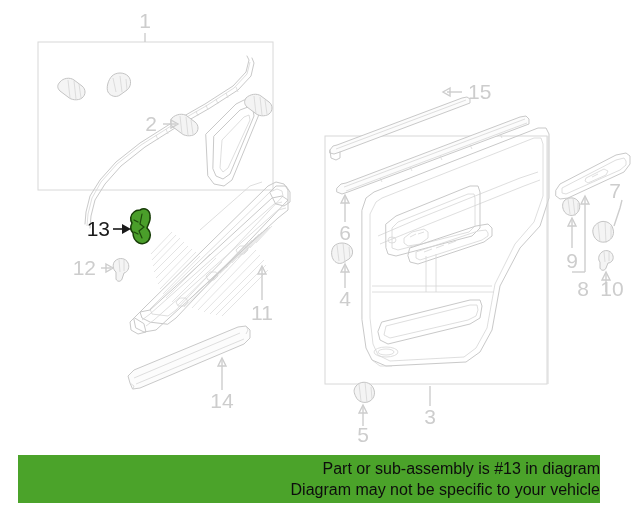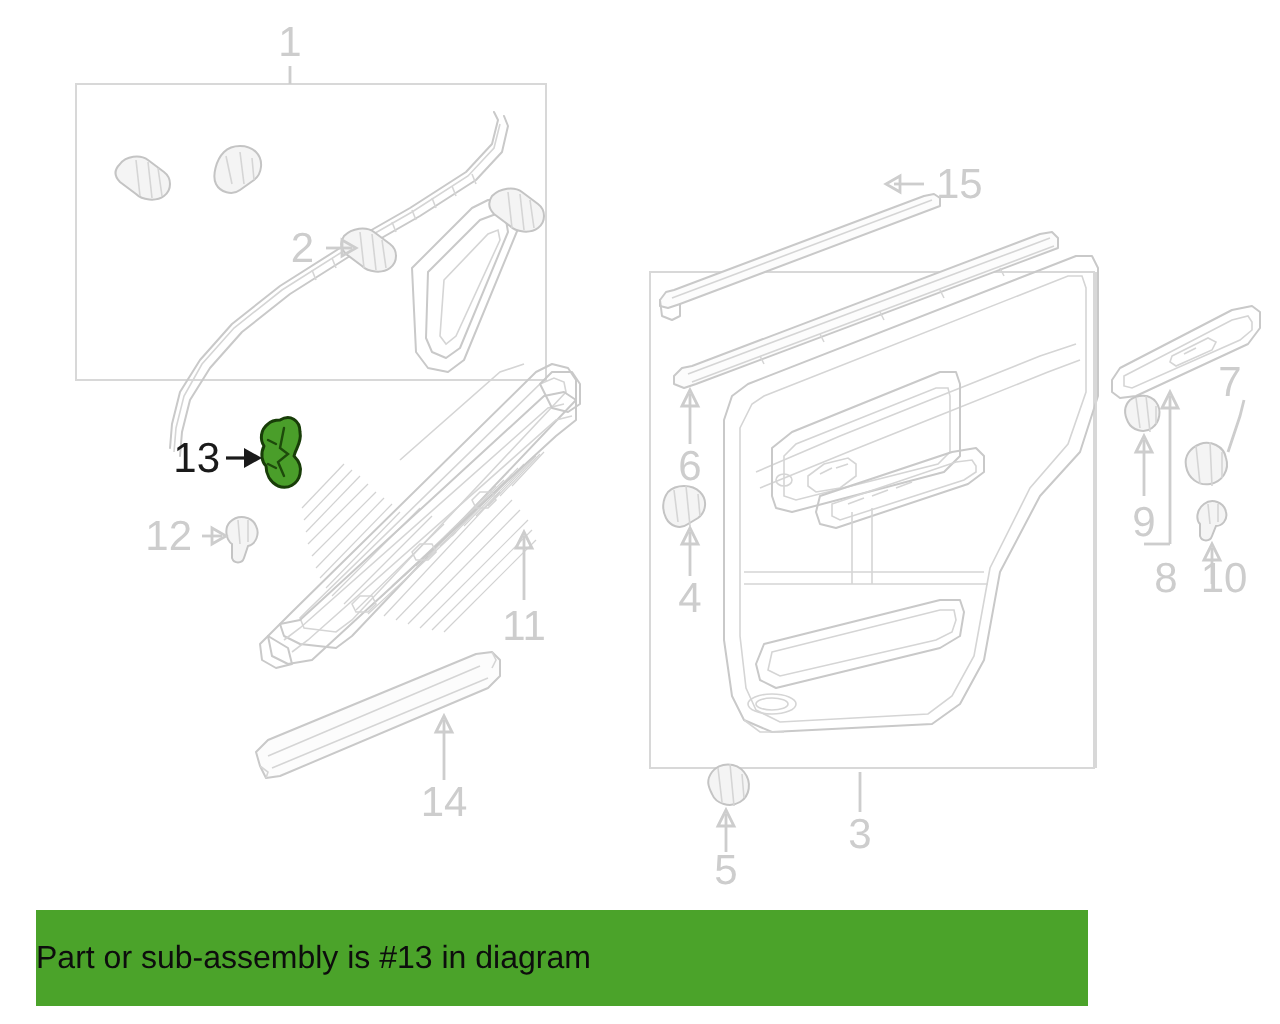--- a/index.html
+++ b/index.html
@@ -91,26 +91,26 @@
   .highlight-detail {
     fill: none;
     stroke: #1d4a0b;
     stroke-width: 1.2;
     stroke-linecap: round;
   }
   #banner {
     position: absolute;
     left: 18px;
     top: 455px;
-    width: 526px;
+    width: 582px;
     height: 48px;
     background: #4ba32a;
     display: flex;
     flex-direction: column;
-    align-items: flex-start;
+    align-items: flex-end;
     justify-content: center;
     box-sizing: border-box;
   }
   #banner .bline {
     color: #0d0d0d;
     font-family: "Liberation Sans", sans-serif;
     font-size: 16px;
     line-height: 21px;
     white-space: nowrap;
   }
@@ -423,15 +423,16 @@
 
       <line class="lead-dark" x1="113" y1="229" x2="128" y2="229"></line>
       <path d="M122 224 L131 229 L122 234 Z" fill="#1a1a1a"></path>
       <text class="callout-num-dark" x="110" y="236" text-anchor="end">13</text>
     </g>
 
   </svg>
 
   <div id="banner">
     <div class="bline">Part or sub-assembly is #13 in diagram</div>
+    <div class="bline">Diagram may not be specific to your vehicle</div>
   </div>
 
 </div>
 
 </body></html>

